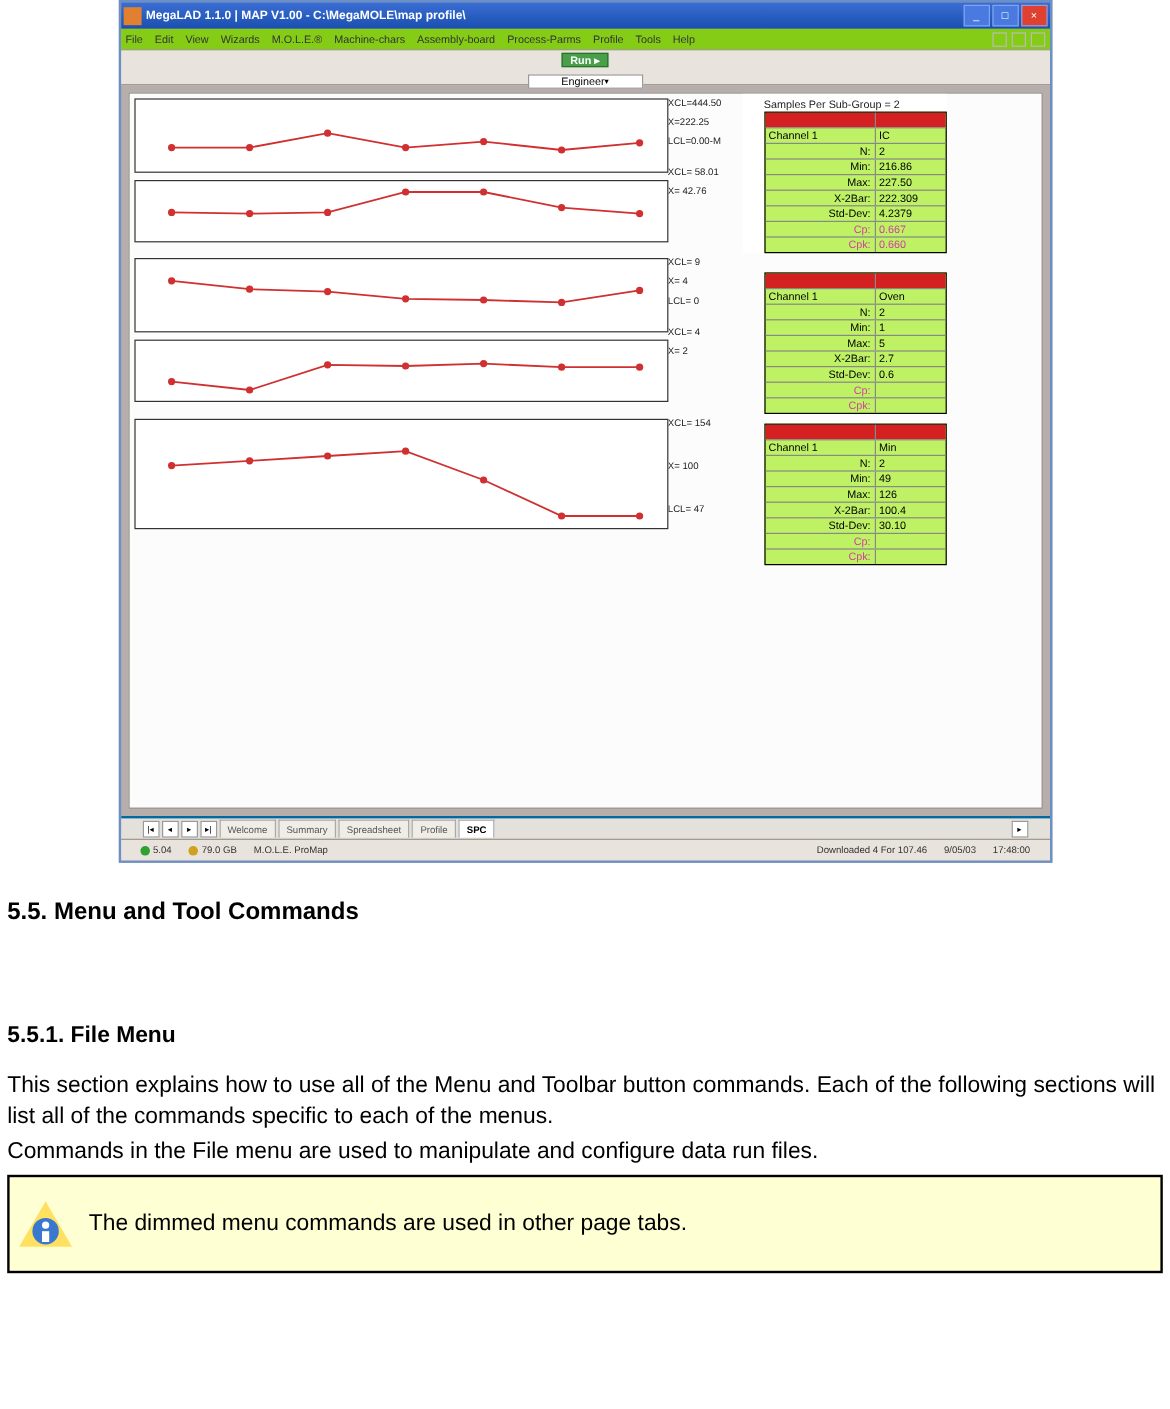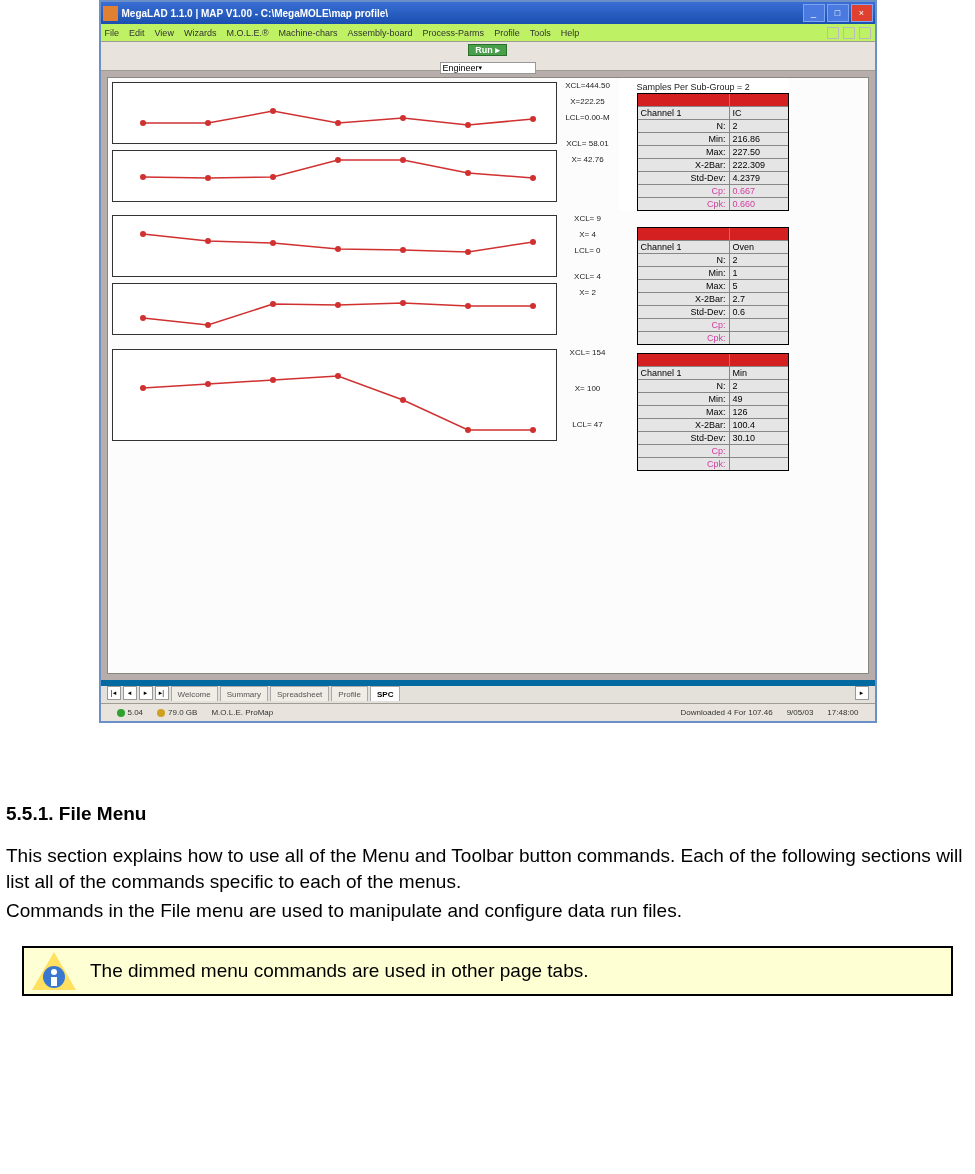--- a/index.html
+++ b/index.html
@@ -3,66 +3,66 @@
 <meta charset="utf-8">
 <style>
   body { margin:0; padding:0; font-family: Arial, Helvetica, sans-serif; font-size:19px; color:#000; background:#fff; width:975px; }
   .page { padding: 0 0 20px 0; }
   .app-window { width:778px; margin:0 auto 30px auto; border:2px solid #6b8fc7; background:#b7adaa; position:relative; box-sizing:border-box; }
   .titlebar { height:22px; background:linear-gradient(#3a6ed4,#1a4fb0); color:#fff; font-size:10px; display:flex; align-items:center; padding:0 2px; }
   .titlebar .sysicon { width:15px; height:15px; background:#e08030; margin-right:4px; }
   .titlebar .ttext { flex:1; overflow:hidden; white-space:nowrap; font-weight:bold; }
   .titlebar .wbtn { width:20px; height:16px; margin-left:2px; background:#4a7ae0; border:1px solid #7fa5f0; display:flex; align-items:center; justify-content:center; color:#fff; font-size:9px; }
   .titlebar .close { background:#e04030; }
-  .menubar { height:17px; background:#bef264; border-bottom:1px solid #a09c95; font-size:9px; display:flex; align-items:center; padding:0 4px; gap:10px; color:#333; }
+  .menubar { height:17px; background:#84cc16; border-bottom:1px solid #a09c95; font-size:9px; display:flex; align-items:center; padding:0 4px; gap:10px; color:#333; }
   .menubar span { white-space:nowrap; }
   .menubar .mdi { margin-left:auto; display:flex; gap:4px; }
   .menubar .mdi div { width:10px; height:10px; border:1px solid #bbb; }
   .toolbar { height:24px; background:#e8e4dd; border-bottom:1px solid #a09c95; display:flex; align-items:center; padding:2px 4px; gap:6px;flex-direction:column; }
   .toolbar .runbtn { height:18px; padding:0 6px; background:#4aa04a; color:#fff; font-size:9px; font-weight:bold; border:1px solid #2a702a; display:flex; align-items:center; }
-  .toolbar .combo { height:18px; width:90px; border:1px solid #999; background:#fff; font-size:9px; padding:0 2px; display:flex; align-items:center; justify-content:flex-start; }
+  .toolbar .combo { height:18px; width:90px; border:1px solid #999; background:#fff; font-size:9px; padding:0 2px; display:flex; align-items:center; justify-content:center; }
   .toolbar .combo:after { content:"▾"; font-size:7px; }
   .toolbar .sep { width:2px; height:18px; background:#c8c4bd; }
   .toolbar .tbtn { width:18px; height:18px; border:1px solid #c8c4bd; background:#f6f2ea; }
   .workspace { padding:6px; }
   .sheet { background:#fcfcfc; border:1px solid #8a8680; position:relative; height:595px; overflow:hidden; }
   .row { display:flex; align-items:flex-start; }
   .charts-col { width:445px; padding:4px 0 0 4px; }
   .chart { border:1px solid #333; height:50px; background:#fff; margin-bottom:6px; position:relative; }
   .chart.tall { height:60px; }
   .chart svg { position:absolute; left:0; top:0; }
   .ylabels { width:62px; font-size:8px; color:#222; padding-top:2px; line-height:1.5; }
-  .ylabels div { height:16px; white-space:nowrap;text-align:center; }
+  .ylabels div { height:16px; white-space:nowrap; }
   .tables-col { padding:4px 0 0 18px; }
   .samples-label { font-size:9px; color:#222; margin-bottom:1px; }
-  .stat-table { border:1px solid #000; width:150px; font-size:9px; background:#e5e5e5; }
+  .stat-table { border:1px solid #000; width:150px; font-size:9px; background:#bef264; }
   .stat-table .hdr { background:#d42020; color:#fff; height:12px; }
   .stat-table .rowt { display:flex; border-top:1px solid #888; }
   .stat-table .rowt:first-child { border-top:none; }
   .stat-table .c1 { width:85px; padding:1px 3px; text-align:right; border-right:1px solid #888; }
   .stat-table .c2 { flex:1; padding:1px 3px; }
   .stat-table .chanrow .c1 { text-align:left; }
   .stat-table .pink { color:#d040a0; }
   .tables-col.highlight { position:relative; }
   .tables-col.highlight:before { content:""; position:absolute; left:-12px; top:-8px; right:-20px; bottom:-8px; box-shadow:0 0 22px 14px rgba(255,255,255,0.95); border-radius:6px; z-index:-1; }
   .row.hl .tables-col { background:#fff; }
-  .tabstrip { height:17px; background:#e4e0da; border-top:6px solid #0369a1; display:flex; align-items:flex-start; font-size:8px; padding:0 6px; gap:2px; }
+  .tabstrip { height:17px; background:#e4e0da; border-top:2px solid #0369a1; display:flex; align-items:center; font-size:8px; padding:0 18px; gap:2px; }
   .tabstrip .navbtn { width:12px; height:12px; border:1px solid #999; background:#fff; font-size:7px; display:flex; align-items:center; justify-content:center; }
   .tabstrip .tab { padding:0 6px; height:14px; background:#f0ede7; border:1px solid #aaa; border-bottom:none; color:#555; display:flex; align-items:center; }
   .tabstrip .tab.active { background:#fff; color:#000; font-weight:bold; }
   .tabstrip .spacer { flex:1; }
   .statusbar { height:17px; background:#e8e4dd; border-top:1px solid #a09c95; display:flex; align-items:center; font-size:8px; padding:0 16px; gap:14px; color:#333; }
   .statusbar .led { width:8px; height:8px; border-radius:50%; display:inline-block; margin-right:3px; vertical-align:middle; }
   .statusbar .led.green { background:#30a030; }
   .statusbar .led.amber { background:#d0a020; }
   .statusbar .spacer { flex:1; }
   h2.section { font-size:20px; font-weight:bold; margin:28px 0 0 6px; }
   h3.section { font-size:19px; font-weight:bold; margin:80px 0 18px 6px; }
   p.body { margin:0 6px 4px 6px; line-height:1.35; }
-  .callout { margin:22px; border:2px solid #000; background:#ffffd4; display:flex; align-items:center; padding:4px 8px; gap:14px; }
+  .callout { margin:6px; border:2px solid #000; background:#ffffd4; display:flex; align-items:center; padding:20px 8px; gap:14px; }
   .callout .infoicon { width:0; height:0; border-left:22px solid transparent; border-right:22px solid transparent; border-bottom:38px solid #ffe060; position:relative; }
   .callout .infoicon:after { content:""; position:absolute; left:-11px; top:14px; width:22px; height:22px; border-radius:50%; background:#3a78d0; }
   .callout .infoicon .dot { position:absolute; left:-3px; top:17px; width:6px; height:6px; border-radius:50%; background:#fff; z-index:2; }
   .callout .infoicon .bar { position:absolute; left:-3px; top:25px; width:6px; height:9px; background:#fff; z-index:2; }
 </style>
 </head>
 <body>
 
 <div class="page">
 
@@ -369,20 +369,21 @@
     <span><span class="led green"></span><span>5.04</span></span>
     <span><span class="led amber"></span><span>79.0 GB</span></span>
     <span>M.O.L.E. ProMap</span>
     <span class="spacer"></span>
     <span>Downloaded 4 For 107.46</span>
     <span>9/05/03</span>
     <span>17:48:00</span>
   </div>
 </div>
 
+<h2 class="section">5.5. Menu and Tool Commands</h2>
 <h3 class="section">5.5.1. File Menu</h3>
 <p class="body">This section explains how to use all of the Menu and Toolbar button commands. Each of the following sections will list all of the commands specific to each of the menus.</p>
 <p class="body">Commands in the File menu are used to manipulate and configure data run files.</p>
 
 <div class="callout">
   <div class="infoicon">
         <div class="dot"></div>
         <div class="bar"></div>
       </div>
   <div>The dimmed menu commands are used in other page tabs.</div>

